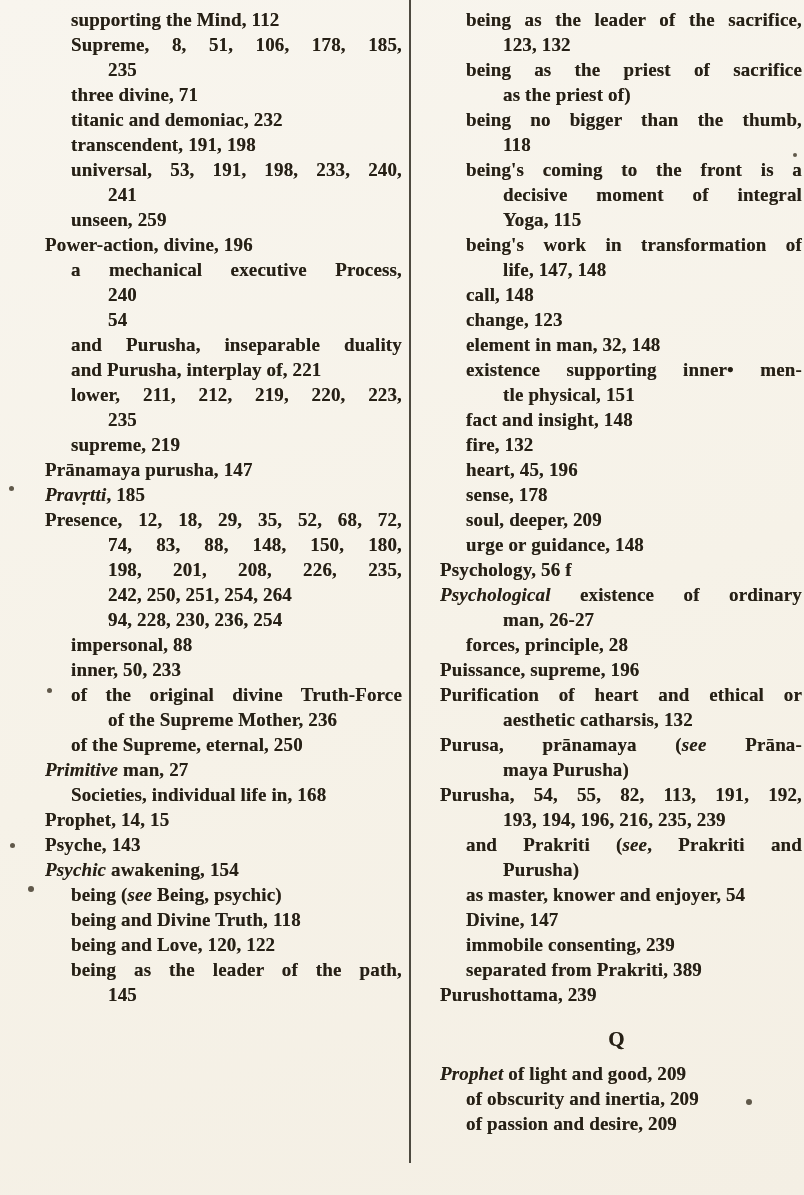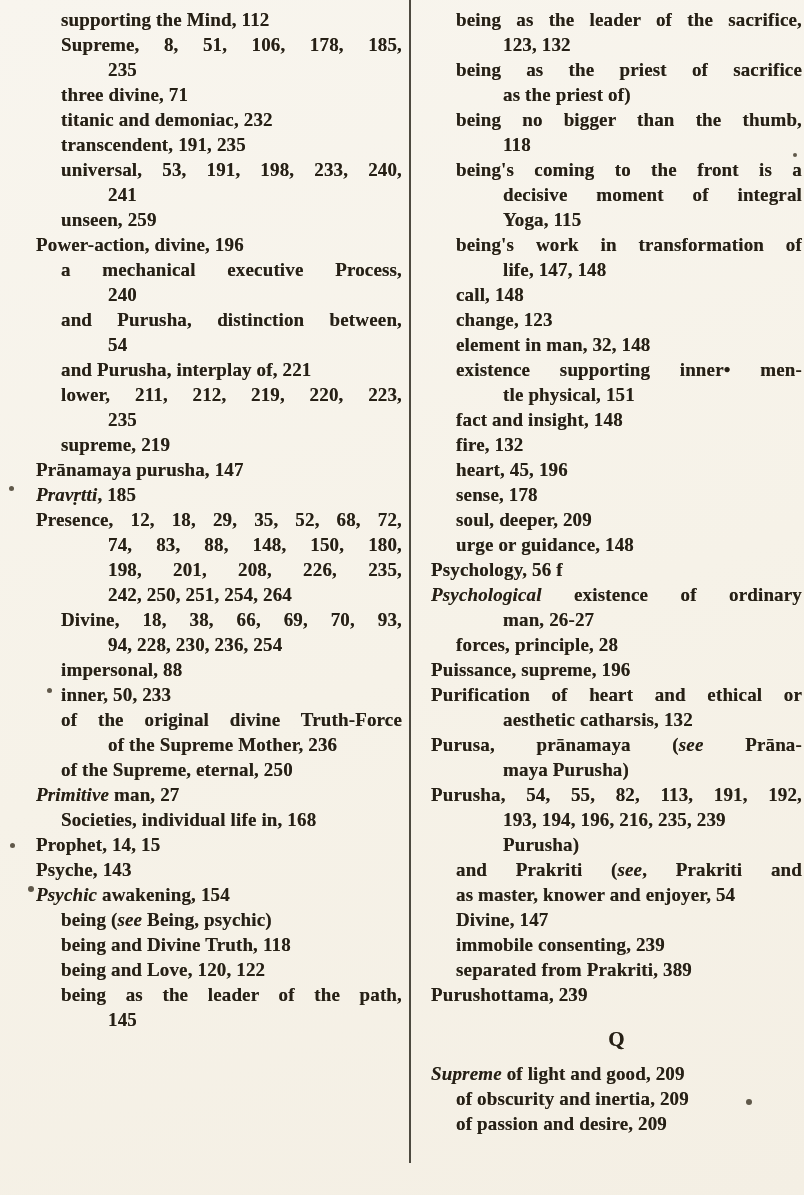--- a/index.html
+++ b/index.html
@@ -34,22 +34,22 @@
     font-weight: 700;
     letter-spacing: 0.15px;
     text-shadow: 0 0 0.5px rgba(46, 36, 18, 0.55);
     white-space: normal;
   }
   .just {
     text-align: justify;
     text-align-last: justify;
     text-justify: inter-word;
   }
-  .first-main { margin-left: 0; }
-  .first-sub  { margin-left: 25px; }
+  .first-main { margin-left: 9px; }
+  .first-sub  { margin-left: 35px; }
   .cont       { margin-left: 72px; }
   .it { font-style: italic; }
   .q-heading {
     text-align: center;
     font-size: 21px;
     font-weight: 700;
     line-height: 25px;
     margin: 20px 0 9px 0;
     text-shadow: 0 0 0.5px rgba(46, 36, 18, 0.55);
   }
@@ -72,41 +72,41 @@
         <div class="line first-sub just"><span>Supreme, 8, 51, 106, 178, 185,</span></div>
         <div class="line cont"><span>235</span></div>
       </div>
       <div class="entry">
         <div class="line first-sub"><span>three divine, 71</span></div>
       </div>
       <div class="entry">
         <div class="line first-sub"><span>titanic and demoniac, 232</span></div>
       </div>
       <div class="entry">
-        <div class="line first-sub"><span>transcendent, 191, 235</span></div>
+        <div class="line first-sub"><span>transcendent, 191, 198</span></div>
       </div>
       <div class="entry">
         <div class="line first-sub just"><span>universal, 53, 191, 198, 233, 240,</span></div>
         <div class="line cont"><span>241</span></div>
       </div>
       <div class="entry">
         <div class="line first-sub"><span>unseen, 259</span></div>
       </div>
       <div class="entry">
         <div class="line first-main"><span>Power-action, divine, 196</span></div>
       </div>
       <div class="entry">
         <div class="line first-sub just"><span>a mechanical executive Process,</span></div>
         <div class="line cont"><span>240</span></div>
       </div>
       <div class="entry">
-        <div class="line first-sub just"><span>and Purusha, distinction between,</span></div>
         <div class="line cont"><span>54</span></div>
       </div>
       <div class="entry">
+        <div class="line first-sub just"><span>and Purusha, inseparable duality</span></div>
       </div>
       <div class="entry">
         <div class="line first-sub"><span>and Purusha, interplay of, 221</span></div>
       </div>
       <div class="entry">
         <div class="line first-sub just"><span>lower, 211, 212, 219, 220, 223,</span></div>
         <div class="line cont"><span>235</span></div>
       </div>
       <div class="entry">
         <div class="line first-sub"><span>supreme, 219</span></div>
@@ -117,21 +117,20 @@
       <div class="entry">
         <div class="line first-main"><span class="it">Pravṛtti</span><span>, 185</span></div>
       </div>
       <div class="entry">
         <div class="line first-main just"><span>Presence, 12, 18, 29, 35, 52, 68, 72,</span></div>
         <div class="line cont just"><span>74, 83, 88, 148, 150, 180,</span></div>
         <div class="line cont just"><span>198, 201, 208, 226, 235,</span></div>
         <div class="line cont"><span>242, 250, 251, 254, 264</span></div>
       </div>
       <div class="entry">
-        <div class="line first-sub just"><span>Divine, 18, 38, 66, 69, 70, 93,</span></div>
         <div class="line cont"><span>94, 228, 230, 236, 254</span></div>
       </div>
       <div class="entry">
         <div class="line first-sub"><span>impersonal, 88</span></div>
       </div>
       <div class="entry">
         <div class="line first-sub"><span>inner, 50, 233</span></div>
       </div>
       <div class="entry">
         <div class="line first-sub just"><span>of the original divine Truth-Force</span></div>
@@ -242,41 +241,41 @@
       </div>
       <div class="entry">
         <div class="line first-main just"><span>Purusa, prānamaya (</span><span class="it">see</span><span> Prāna-</span></div>
         <div class="line cont"><span>maya Purusha)</span></div>
       </div>
       <div class="entry">
         <div class="line first-main just"><span>Purusha, 54, 55, 82, 113, 191, 192,</span></div>
         <div class="line cont"><span>193, 194, 196, 216, 235, 239</span></div>
       </div>
       <div class="entry">
+        <div class="line first-sub just"><span>and Prakriti (</span><span class="it">see</span><span>, Prakriti and</span></div>
         <div class="line cont"><span>Purusha)</span></div>
-        <div class="line first-sub just"><span>and Prakriti (</span><span class="it">see</span><span>, Prakriti and</span></div>
       </div>
       <div class="entry">
         <div class="line first-sub"><span>as master, knower and enjoyer, 54</span></div>
       </div>
       <div class="entry">
         <div class="line first-sub"><span>Divine, 147</span></div>
       </div>
       <div class="entry">
         <div class="line first-sub"><span>immobile consenting, 239</span></div>
       </div>
       <div class="entry">
         <div class="line first-sub"><span>separated from Prakriti, 389</span></div>
       </div>
       <div class="entry">
         <div class="line first-main"><span>Purushottama, 239</span></div>
       </div>
       <div class="q-heading">Q</div>
       <div class="entry">
-        <div class="line first-main"><span class="it">Supreme</span><span> of light and good, 209</span></div>
+        <div class="line first-main"><span class="it">Prophet</span><span> of light and good, 209</span></div>
       </div>
       <div class="entry">
         <div class="line first-sub"><span>of obscurity and inertia, 209</span></div>
       </div>
       <div class="entry">
         <div class="line first-sub"><span>of passion and desire, 209</span></div>
       </div>
     </div>
 <div class="dot" style="left: 9px; top: 486px; width: 5px; height: 5px;"></div>
     <div class="dot" style="left: 47px; top: 688px; width: 5px; height: 5px;"></div>

